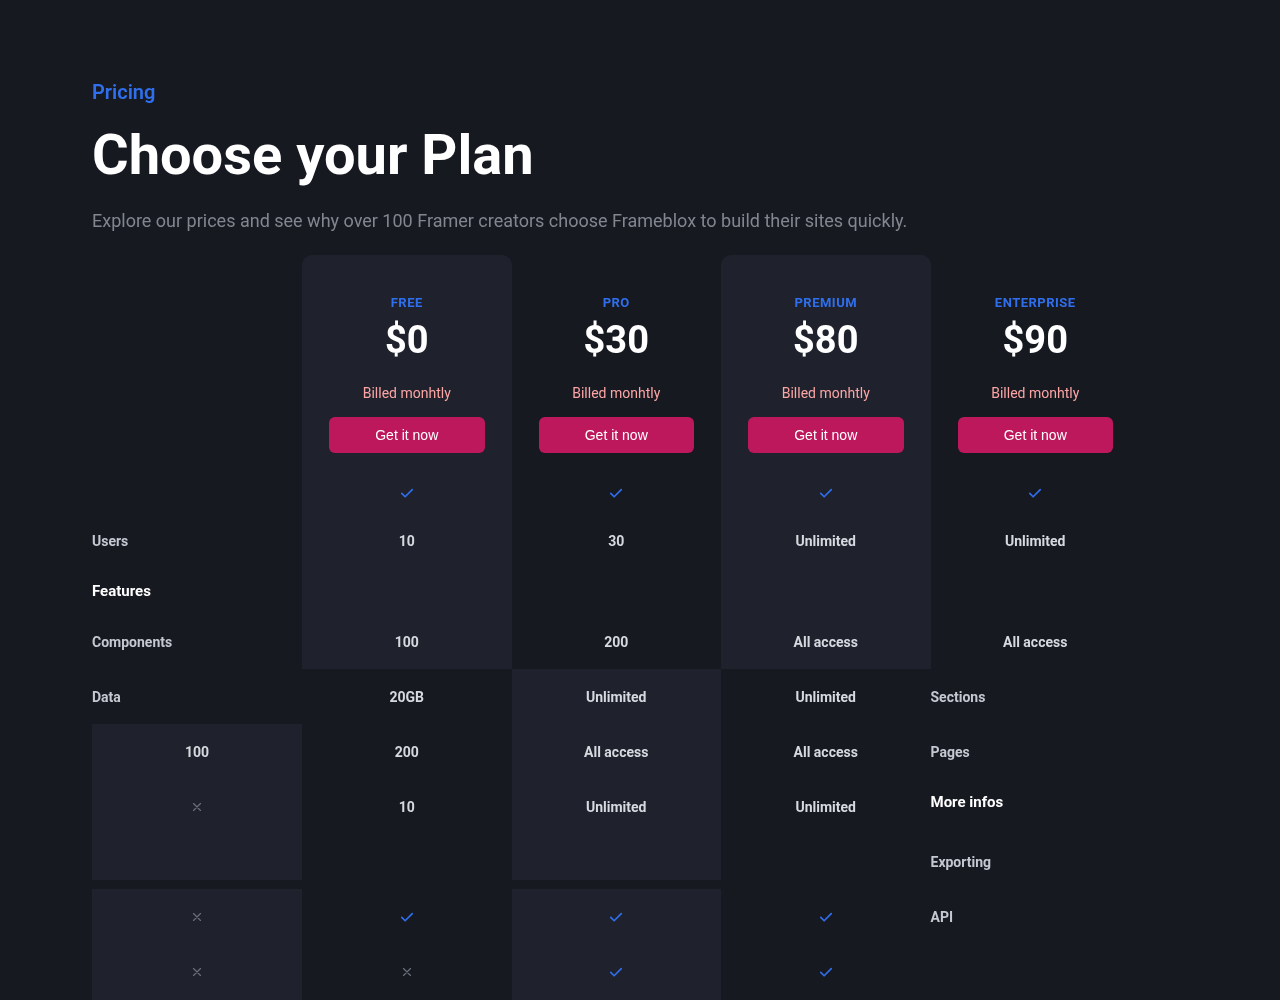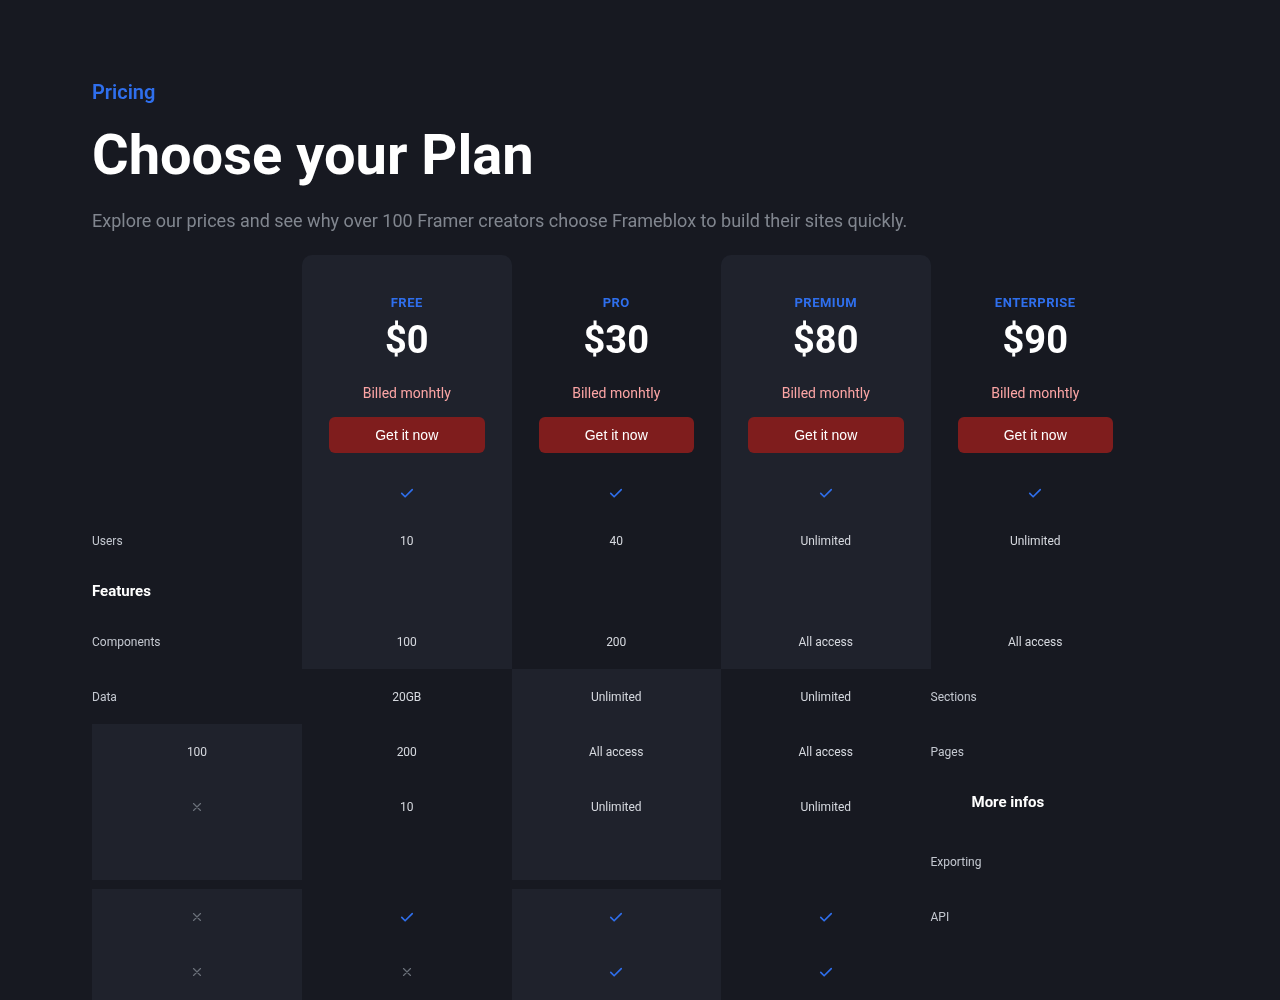--- a/index.html
+++ b/index.html
@@ -61,37 +61,38 @@
       font-weight: 700;
       margin-bottom: 10px;
     }
     .billing {
       color: #fca5a5;
       font-size: 14px;
       margin-bottom: 16px;
       margin-top: 23px;
     }
     .cta {
-      background-color: #7f1d1d;
+      background-color: #be185d;
       color: #ffffff;
       border: none;
       width: 100%;
       height: 36px;
       border-radius: 6px;
       font-size: 14px;
       font-weight: 500;
       cursor: pointer;
     }
     .cell {
       height: 55px;
       display: flex;
       align-items: center;
       justify-content: center;
-      font-size: 12px;
+      font-size: 14px;
       color: #d6d9df;
+      font-weight: bold;
     }
     .label-cell {
       justify-content: flex-start;
       color: #c4c8d0;
     }
     .section-title {
       color: #ffffff;
       font-weight: 700;
       font-size: 15px;
       justify-content: flex-start;
@@ -145,21 +146,21 @@
       </div>
       <div class="cell" style="height: 60px; align-items: flex-end; padding-bottom: 10px;">
         <span class="icon">
           <svg width="18" height="18" viewBox="0 0 24 24" fill="none">
             <path d="M5 12.5l4.5 4.5L19 7.5" stroke="#2f6fed" stroke-width="2.2" stroke-linecap="round" stroke-linejoin="round"></path>
           </svg>
         </span>
       </div>
       <div class="cell label-cell">Users</div>
       <div class="cell col-bg" style="border-radius: 0px;">10</div>
-      <div class="cell">40</div>
+      <div class="cell">30</div>
       <div class="cell col-bg" style="border-radius: 0px;">Unlimited</div>
       <div class="cell">Unlimited</div>
       <div class="cell section-title" style="height: 46px;">Features</div>
       <div class="cell col-bg" style="height: 46px; border-radius: 0px;"></div>
       <div class="cell" style="height: 46px;"></div>
       <div class="cell col-bg" style="height: 46px; border-radius: 0px;"></div>
       <div class="cell" style="height: 46px;"></div>
       <div class="cell label-cell">Components</div>
       <div class="cell col-bg" style="border-radius: 0px;">100</div>
       <div class="cell">200</div>
@@ -178,21 +179,21 @@
       <div class="cell col-bg" style="border-radius: 0px;">
         <span class="icon">
           <svg width="14" height="14" viewBox="0 0 24 24" fill="none">
             <path d="M6 6l12 12M18 6L6 18" stroke="#6a7079" stroke-width="2" stroke-linecap="round"></path>
           </svg>
         </span>
       </div>
       <div class="cell">10</div>
       <div class="cell col-bg" style="border-radius: 0px;">Unlimited</div>
       <div class="cell">Unlimited</div>
-      <div class="cell section-title" style="height: 46px; margin-left: 41px;">More infos</div>
+      <div class="cell section-title" style="height: 46px;">More infos</div>
       <div class="cell col-bg" style="height: 46px; border-radius: 0px;"></div>
       <div class="cell" style="height: 46px;"></div>
       <div class="cell col-bg" style="height: 46px; border-radius: 0px;"></div>
       <div class="cell" style="height: 46px;"></div>
       <div class="cell label-cell">Exporting</div>
       <div class="cell col-bg" style="border-radius: 0px;">
         <span class="icon">
           <svg width="14" height="14" viewBox="0 0 24 24" fill="none">
             <path d="M6 6l12 12M18 6L6 18" stroke="#6a7079" stroke-width="2" stroke-linecap="round"></path>
           </svg>

